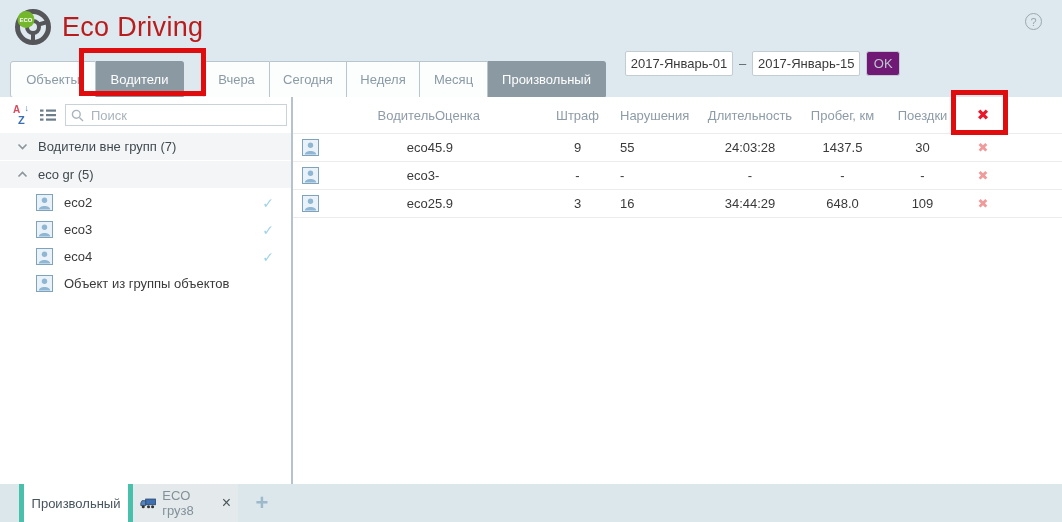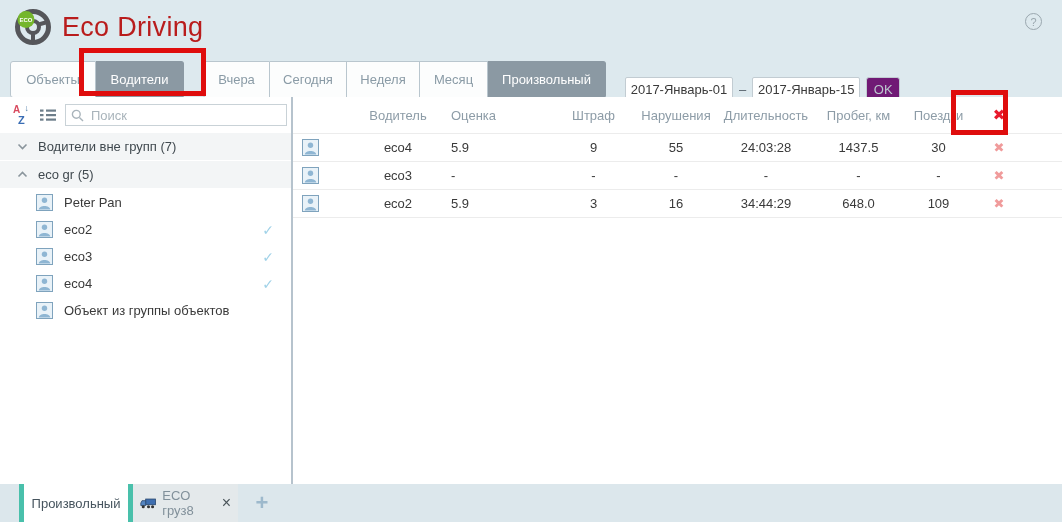--- a/index.html
+++ b/index.html
@@ -21,21 +21,21 @@
   .seg1 { left:10px; } .seg2 { left:203px; }
   .btn {
     height:37px; box-sizing:border-box; border:1px solid #b9c6ce; background:#fcfdfd;
     color:#8a9ba6; display:flex; align-items:center; justify-content:center; cursor:pointer;
   }
   .seg .btn + .btn { border-left:none; }
   .seg .btn:first-child { border-radius:3px 0 0 3px; }
   .seg .btn:last-child  { border-radius:0 3px 3px 0; }
   .btn.selected { background:#8b99a3; border-color:#8b99a3; color:#fff; }
   .w86{width:86px}.w88{width:88px}.w67{width:67px}.w77{width:77px}.w73{width:73px}.w68{width:68px}.w118{width:118px}
-  .dates { position:absolute; left:625px; top:77px; display:flex; align-items:center; gap:6px; }
+  .dates { position:absolute; left:625px; top:51px; display:flex; align-items:center; gap:6px; }
   .date-input {
     width:108px; height:25px; box-sizing:border-box; border:1px solid #c2ccd2; border-radius:2px;
     background:#fff; text-align:center; font-size:13px; color:#3a3a3a;
     font-family:"Liberation Sans","DejaVu Sans",sans-serif;
   }
   .date-sep { color:#55606a; }
   .ok-btn {
     width:34px; height:25px; box-sizing:border-box; border:1px solid #c2ccd2; border-radius:3px;
     background:#701a75; color:#bcc8cf; display:flex; align-items:center; justify-content:center; cursor:pointer;
   }
@@ -66,23 +66,23 @@
   }
   .group-row .chev { margin-right:10px; display:flex; }
   .item-row { height:27px; display:flex; align-items:center; padding-left:36px; cursor:pointer; }
   .item-row .nm { margin-left:11px; }
   .check { margin-left:auto; margin-right:17px; color:#a0d2e8; font-weight:bold; font-size:14px; }
   
   .t-head { height:36px; display:flex; align-items:center; color:#8d9ca7; }
   .t-row { height:27px; display:flex; align-items:center; border-top:1px solid #ececec; color:#3a3a3a; }
   .t-row:last-of-type { border-bottom:1px solid #ececec; }
   .c-ic { width:36px; box-sizing:border-box; padding-left:9px; display:flex; align-items:center; }
-  .c-name { width:106px; text-align:center;margin-left:16px; }
+  .c-name { width:106px; text-align:right; }
   .c-score{width:100px;text-align:left}.c-pen{width:85px;text-align:center}
-  .c-viol{width:80px;text-align:center}.c-dur{width:100px;text-align:center}
+  .c-viol{width:80px;}.c-dur{width:100px;text-align:center}
   .c-mil{width:85px;text-align:center}.c-trip{width:75px;text-align:center}
   .c-del{width:46px;text-align:center}
   .del-all { color:#e8192c; font-weight:bold; font-size:15px; cursor:pointer; }
   .del-row { color:#f09b9b; font-weight:bold; font-size:13px; cursor:pointer; }
   
   .tabbar { position:absolute; left:0; bottom:0; width:1062px; height:38px; background:#dce7ec; }
   .tab {
     position:absolute; top:0; height:38px; box-sizing:border-box; border-left:5px solid #49c0ab;
     display:flex; align-items:center; cursor:pointer; font-size:13px;
   }
@@ -186,28 +186,20 @@
           </span>
           <span>eco gr (5)</span>
         </div>
 
         <div class="item-row">
           <svg width="17" height="17" viewBox="0 0 17 17">
             <rect x="0.5" y="0.5" width="16" height="16" fill="#e9f2f8" stroke="#7fa3bd"></rect>
             <circle cx="8.5" cy="6.3" r="2.7" fill="#8fb6d3"></circle>
             <path d="M2.8 15.5 C2.8 10.8 14.2 10.8 14.2 15.5 Z" fill="#8fb6d3"></path>
           </svg>
-          <span class="nm">Peter Pan</span>
-        </div>
-        <div class="item-row">
-          <svg width="17" height="17" viewBox="0 0 17 17">
-            <rect x="0.5" y="0.5" width="16" height="16" fill="#e9f2f8" stroke="#7fa3bd"></rect>
-            <circle cx="8.5" cy="6.3" r="2.7" fill="#8fb6d3"></circle>
-            <path d="M2.8 15.5 C2.8 10.8 14.2 10.8 14.2 15.5 Z" fill="#8fb6d3"></path>
-          </svg>
           <span class="nm">eco2</span>
           <span class="check">✓</span>
         </div>
         <div class="item-row">
           <svg width="17" height="17" viewBox="0 0 17 17">
             <rect x="0.5" y="0.5" width="16" height="16" fill="#e9f2f8" stroke="#7fa3bd"></rect>
             <circle cx="8.5" cy="6.3" r="2.7" fill="#8fb6d3"></circle>
             <path d="M2.8 15.5 C2.8 10.8 14.2 10.8 14.2 15.5 Z" fill="#8fb6d3"></path>
           </svg>
           <span class="nm">eco3</span>

